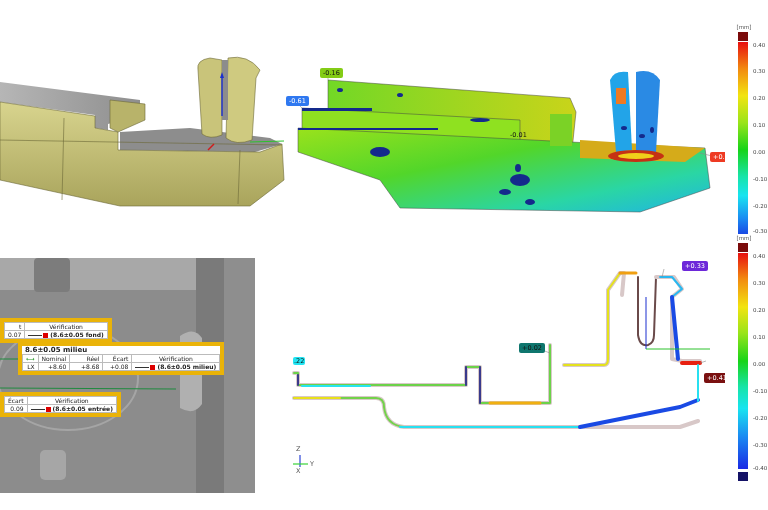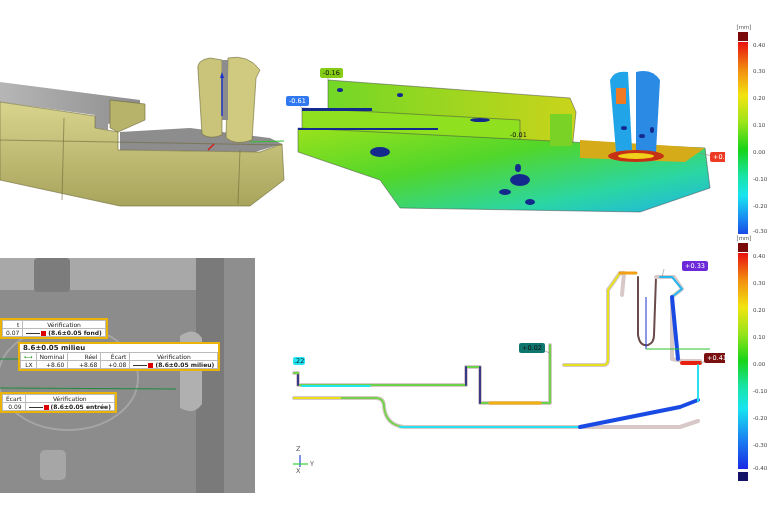--- a/index.html
+++ b/index.html
@@ -8,21 +8,21 @@
   #p-cad{left:0;top:20px;width:290px;height:220px;}
   #p-map3d{left:280px;top:40px;width:445px;height:190px;}
   #p-scan{left:0;top:258px;width:260px;height:235px;background:#8a8a8a;}
   #p-section{left:280px;top:255px;width:445px;height:230px;}
   .lbl{position:absolute;font-size:6.5px;padding:1px 3px;border-radius:2px;color:#111;font-family:"DejaVu Sans",sans-serif;white-space:nowrap;}
   .scale{position:absolute;left:736px;width:30px;font-family:"DejaVu Sans",sans-serif;}
   .scale .unit{font-size:5.5px;color:#555;text-align:center;width:16px;}
   .scale .bar{position:absolute;left:2px;width:10px;}
   .scale .tick{position:absolute;left:17px;font-size:5.5px;color:#444;}
   .scale .cap{position:absolute;left:2px;width:10px;}
-  .tbl{position:absolute;background:#fff;border:2px solid #eab308;font-size:6px;color:#222;font-family:"DejaVu Sans",sans-serif;}
+  .tbl{position:absolute;background:#fff;border:4px solid #eab308;font-size:6px;color:#222;font-family:"DejaVu Sans",sans-serif;}
   .tbl table{border-collapse:collapse;}
   .tbl td{border:1px solid #bbb;padding:0 3px;height:7px;line-height:7px;text-align:right;white-space:nowrap;}
   .tbl .title{font-weight:bold;font-size:7px;padding:0 3px;}
   .tbl .ver{font-weight:bold;text-align:left;}
   .tol{display:inline-block;width:14px;height:1px;background:#333;vertical-align:middle;margin-right:1px;}
   .redsq{display:inline-block;width:5px;height:5px;background:#d00;vertical-align:middle;margin-right:2px;}
 </style>
 </head>
 <body>
 
@@ -233,17 +233,17 @@
     <line x1="262" y1="95" x2="270" y2="98" stroke="#888" stroke-width="0.6"></line>
     <line x1="420" y1="108" x2="426" y2="106" stroke="#888" stroke-width="0.6"></line>
     <line x1="384" y1="14" x2="382" y2="22" stroke="#888" stroke-width="0.6"></line>
 
     <line x1="20" y1="200" x2="20" y2="212" stroke="#2a44d8" stroke-width="1.2"></line>
     <line x1="13" y1="209" x2="28" y2="209" stroke="#3ad23a" stroke-width="1.2"></line>
   </svg>
   <div class="lbl" style="left: 13px; top: 102px; padding: 0px 1px; background: rgb(34, 228, 242); text-align: right;">.22</div>
   <div class="lbl" style="left: 239px; top: 88px; background: #0f766e;">+0.02</div>
   <div class="lbl" style="left: 402px; top: 6px; color: rgb(255, 255, 255); background: #6d28d9;">+0.33</div>
-  <div class="lbl" style="left: 424px; top: 98px; color: rgb(255, 255, 255); background: rgb(122, 16, 16);">+0.41</div>
+  <div class="lbl" style="left: 424px; top: 118px; color: rgb(255, 255, 255); background: rgb(122, 16, 16);">+0.41</div>
   <div class="lbl" style="left:16px;top:190px;color:#555;padding:0;">Z</div>
   <div class="lbl" style="left:30px;top:205px;color:#555;padding:0;">Y</div>
   <div class="lbl" style="left:16px;top:212px;color:#555;padding:0;">X</div>
 </div>
 
 </body></html>

